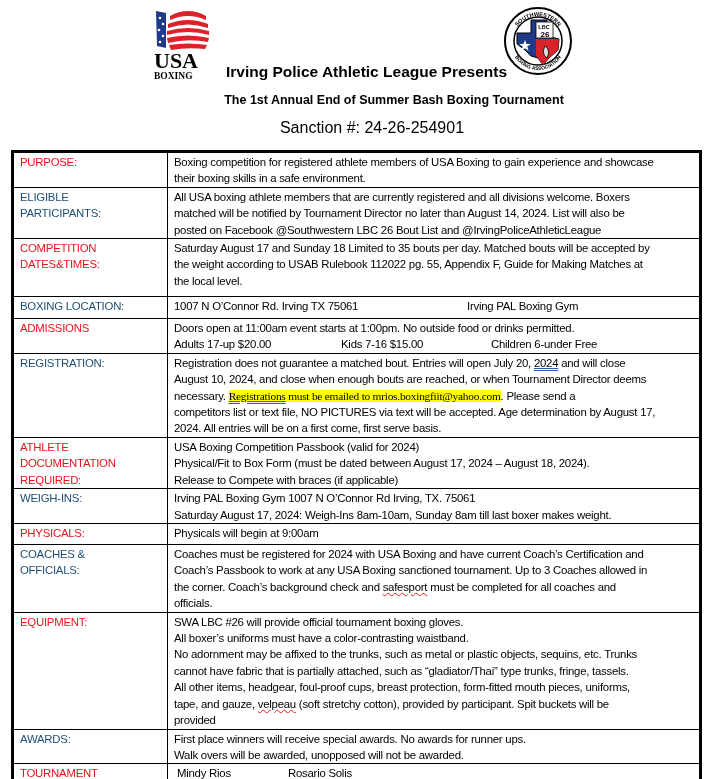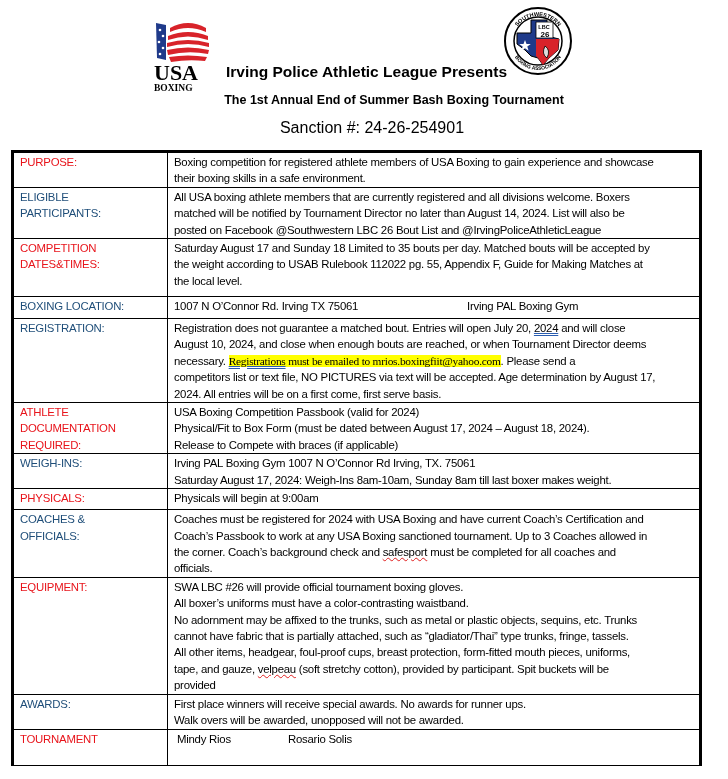--- a/index.html
+++ b/index.html
@@ -1,18 +1,18 @@
 <!DOCTYPE html>
 <html><head>
 <meta charset="utf-8">
 <style>
   html, body { margin: 0; padding: 0; background: #ffffff; }
   body { width: 728px; height: 779px; overflow: hidden; position: relative; font-family: "Liberation Sans", sans-serif; color: #000; }
 
-  .logo-usa { position: absolute; left: 152px; top: 20px; width: 64px; height: 74px; }
+  .logo-usa { position: absolute; left: 152px; top: 8px; width: 64px; height: 74px; }
   .logo-swa { position: absolute; left: 503px; top: 6px; width: 70px; height: 70px; }
 
   .title-main { position: absolute; left: 226px; top: 63px; font-family: Liberation Sans, sans-serif; font-weight: bold; font-size: 15.5px; white-space: nowrap; }
   .title-sub { position: absolute; left: 0; width: 728px; top: 93px; text-align: center; font-weight: bold; font-size: 12.5px; white-space: nowrap; padding-left: 30px; }
   .sanction { position: absolute; left: 8px; width: 728px; top: 119px; text-align: center; font-size: 16px; white-space: nowrap; }
 
   table.info { position: absolute; left: 11px; top: 150px; width: 691px; border-collapse: collapse; border-left: 3px solid #000; border-right: 3px solid #000; border-top: 3px solid #000; table-layout: fixed; }
   table.info td { border: 1px solid #000; vertical-align: top; padding: 1px 15px 0 6px; font-size: 11.4px; line-height: 16.4px; letter-spacing: -0.25px; }
   table.info td.lbl { width: 132px; }
   .red { color: #e8141b; }
@@ -104,20 +104,27 @@
       <span class="c-line">the weight according to USAB Rulebook 112022 pg.  55, Appendix F, Guide for Making Matches at</span>
       <span class="c-line">the local level.</span>
     </td>
   </tr>
   <tr style="height:22px">
     <td class="lbl blue">BOXING LOCATION:</td>
     <td>
       <span class="tab1" style="width:293px">1007 N O’Connor Rd. Irving TX 75061</span><span>Irving PAL Boxing Gym</span>
     </td>
   </tr>
+  <tr style="height:32px">
+    <td class="lbl red">ADMISSIONS</td>
+    <td>
+      <span class="c-line">Doors open at 11:00am event starts at 1:00pm. No outside food or drinks permitted.</span>
+      <span class="c-line"><span class="tab1" style="width:167px">Adults 17-up $20.00</span><span class="tab1" style="width:150px">Kids 7-16 $15.00</span><span>Children 6-under Free</span></span>
+    </td>
+  </tr>
   <tr style="height:82px">
     <td class="lbl blue">REGISTRATION:</td>
     <td>
       <span class="c-line"><span>Registration does not guarantee a matched bout.  Entries will open July 20, </span><span class="u2">2024</span><span> and will close</span></span>
       <span class="c-line">August 10, 2024, and close when enough bouts are reached, or when Tournament Director deems</span>
       <span class="c-line"><span>necessary. </span><span class="hl"><span class="u2">Registrations</span><span> must be emailed to mrios.boxingfiit@yahoo.com</span></span><span>. Please send a</span></span>
       <span class="c-line">competitors list or text file, NO PICTURES via text will be accepted. Age determination by August 17,</span>
       <span class="c-line">2024.  All entries will be on a first come, first serve basis.</span>
     </td>
   </tr>

